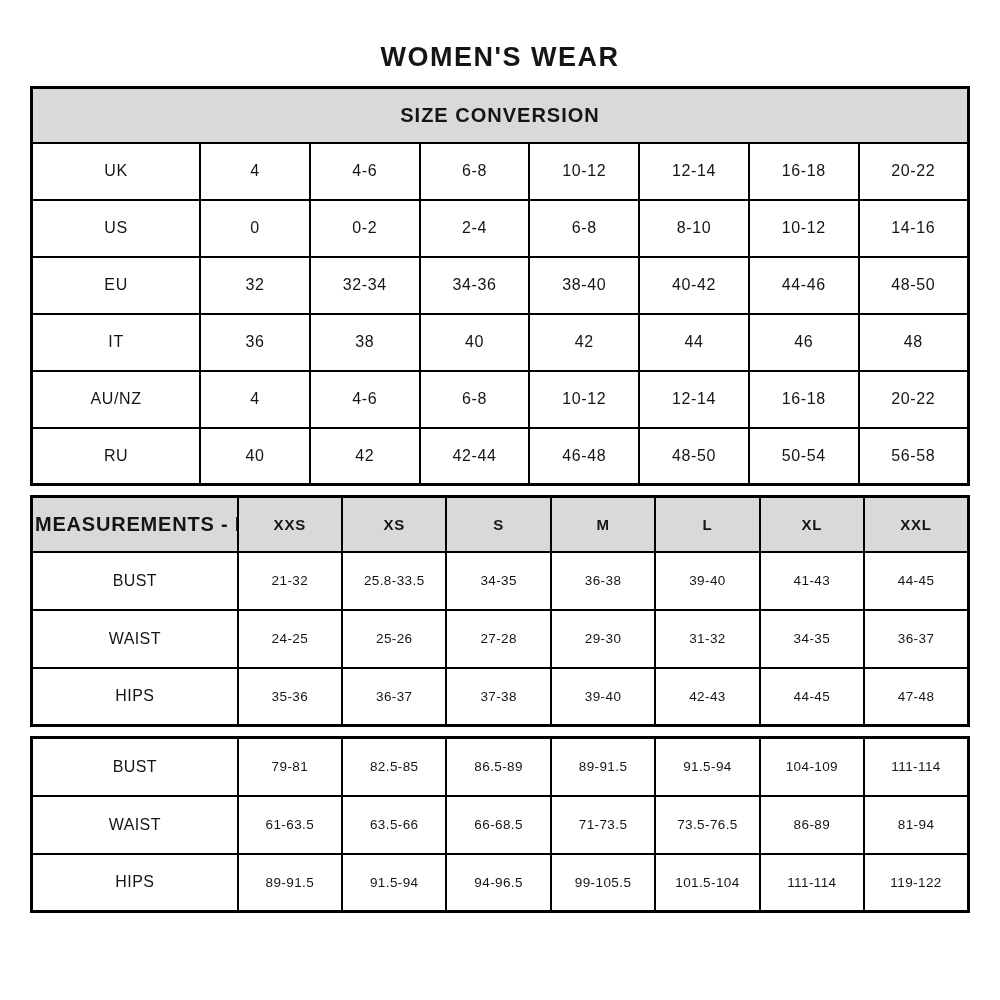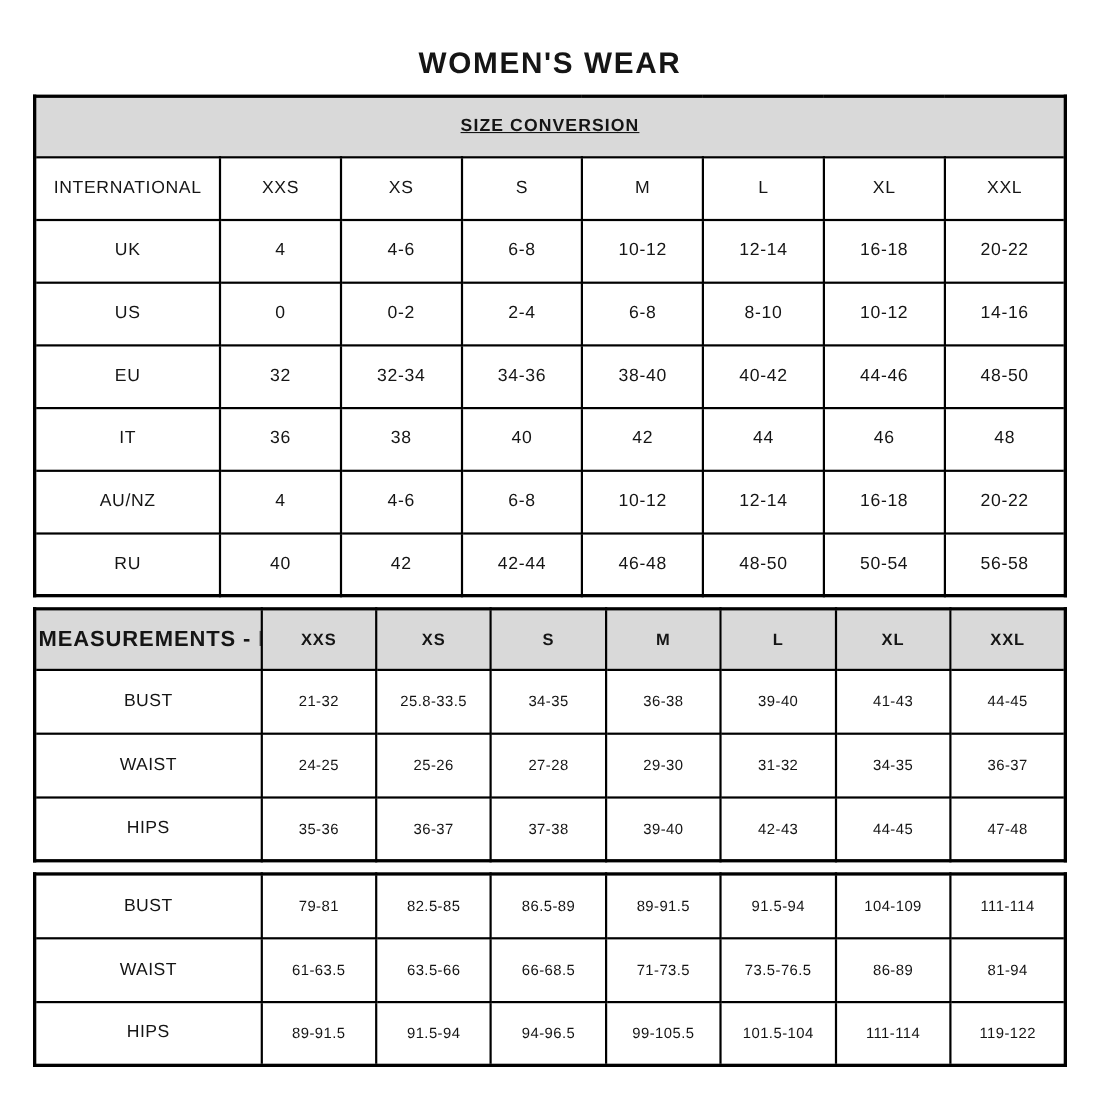--- a/index.html
+++ b/index.html
@@ -37,24 +37,23 @@
     padding: 0 2px;
     overflow: hidden;
     white-space: nowrap;
   }
   
   .conv col.label-col { width: 18%; }
   .conv td { height: 57px; font-size: 16px; letter-spacing: 0.6px; }
   .conv .title-cell {
     background: var(--header-bg, #d9d9d9);
     font-weight: 700;
-    font-size: 16px;
+    font-size: 20px;
     letter-spacing: 1px;
     height: 55px;
-    text-decoration: underline;
   }
   
   .meas col.label-col { width: 22%; }
   .meas td { height: 58px; font-size: 13.5px; letter-spacing: 0.4px; }
   .meas tr.head td {
     background: var(--header-bg, #d9d9d9);
     font-weight: 700;
     font-size: 15px;
     letter-spacing: 0.8px;
     height: 55px;
@@ -70,30 +69,20 @@
   <div class="page-title">WOMEN'S WEAR</div>
 
   <table class="conv">
     <colgroup>
         <col class="label-col">
         <col span="7">
       </colgroup>
     <tbody>
         <tr>
       <td colspan="8" class="title-cell">SIZE CONVERSION</td>
-    </tr>
-    <tr>
-      <td class="lbl">INTERNATIONAL</td>
-      <td>XXS</td>
-      <td>XS</td>
-      <td>S</td>
-      <td>M</td>
-      <td>L</td>
-      <td>XL</td>
-      <td>XXL</td>
     </tr>
     <tr>
       <td class="lbl">UK</td>
       <td>4</td>
       <td>4-6</td>
       <td>6-8</td>
       <td>10-12</td>
       <td>12-14</td>
       <td>16-18</td>
       <td>20-22</td>

